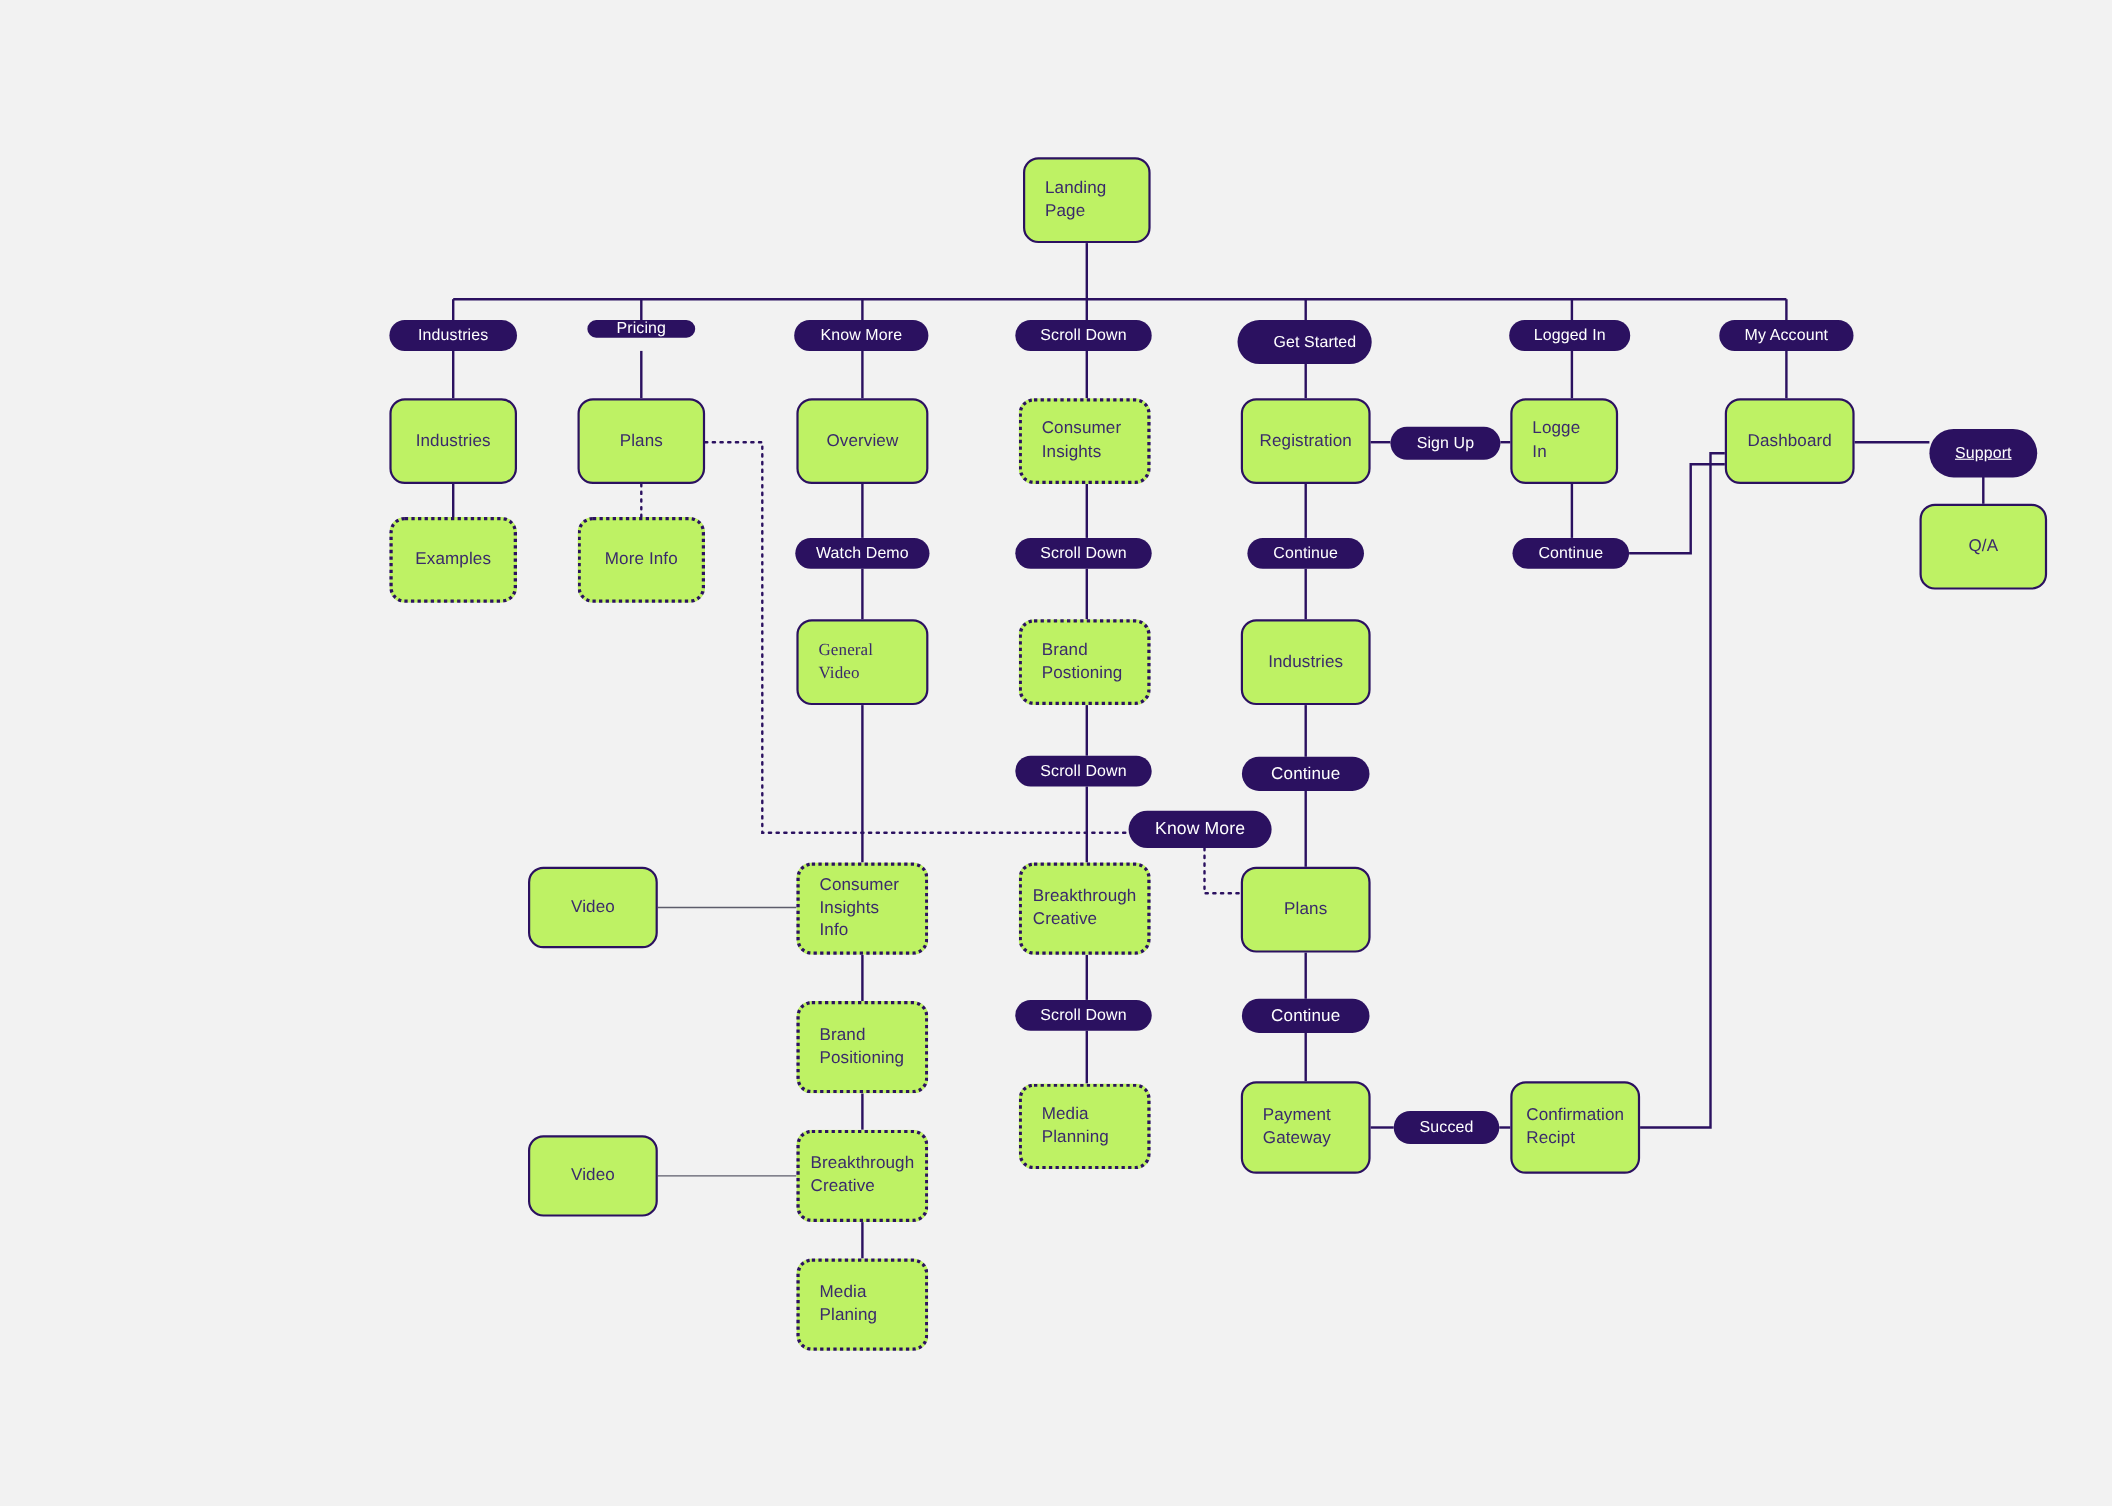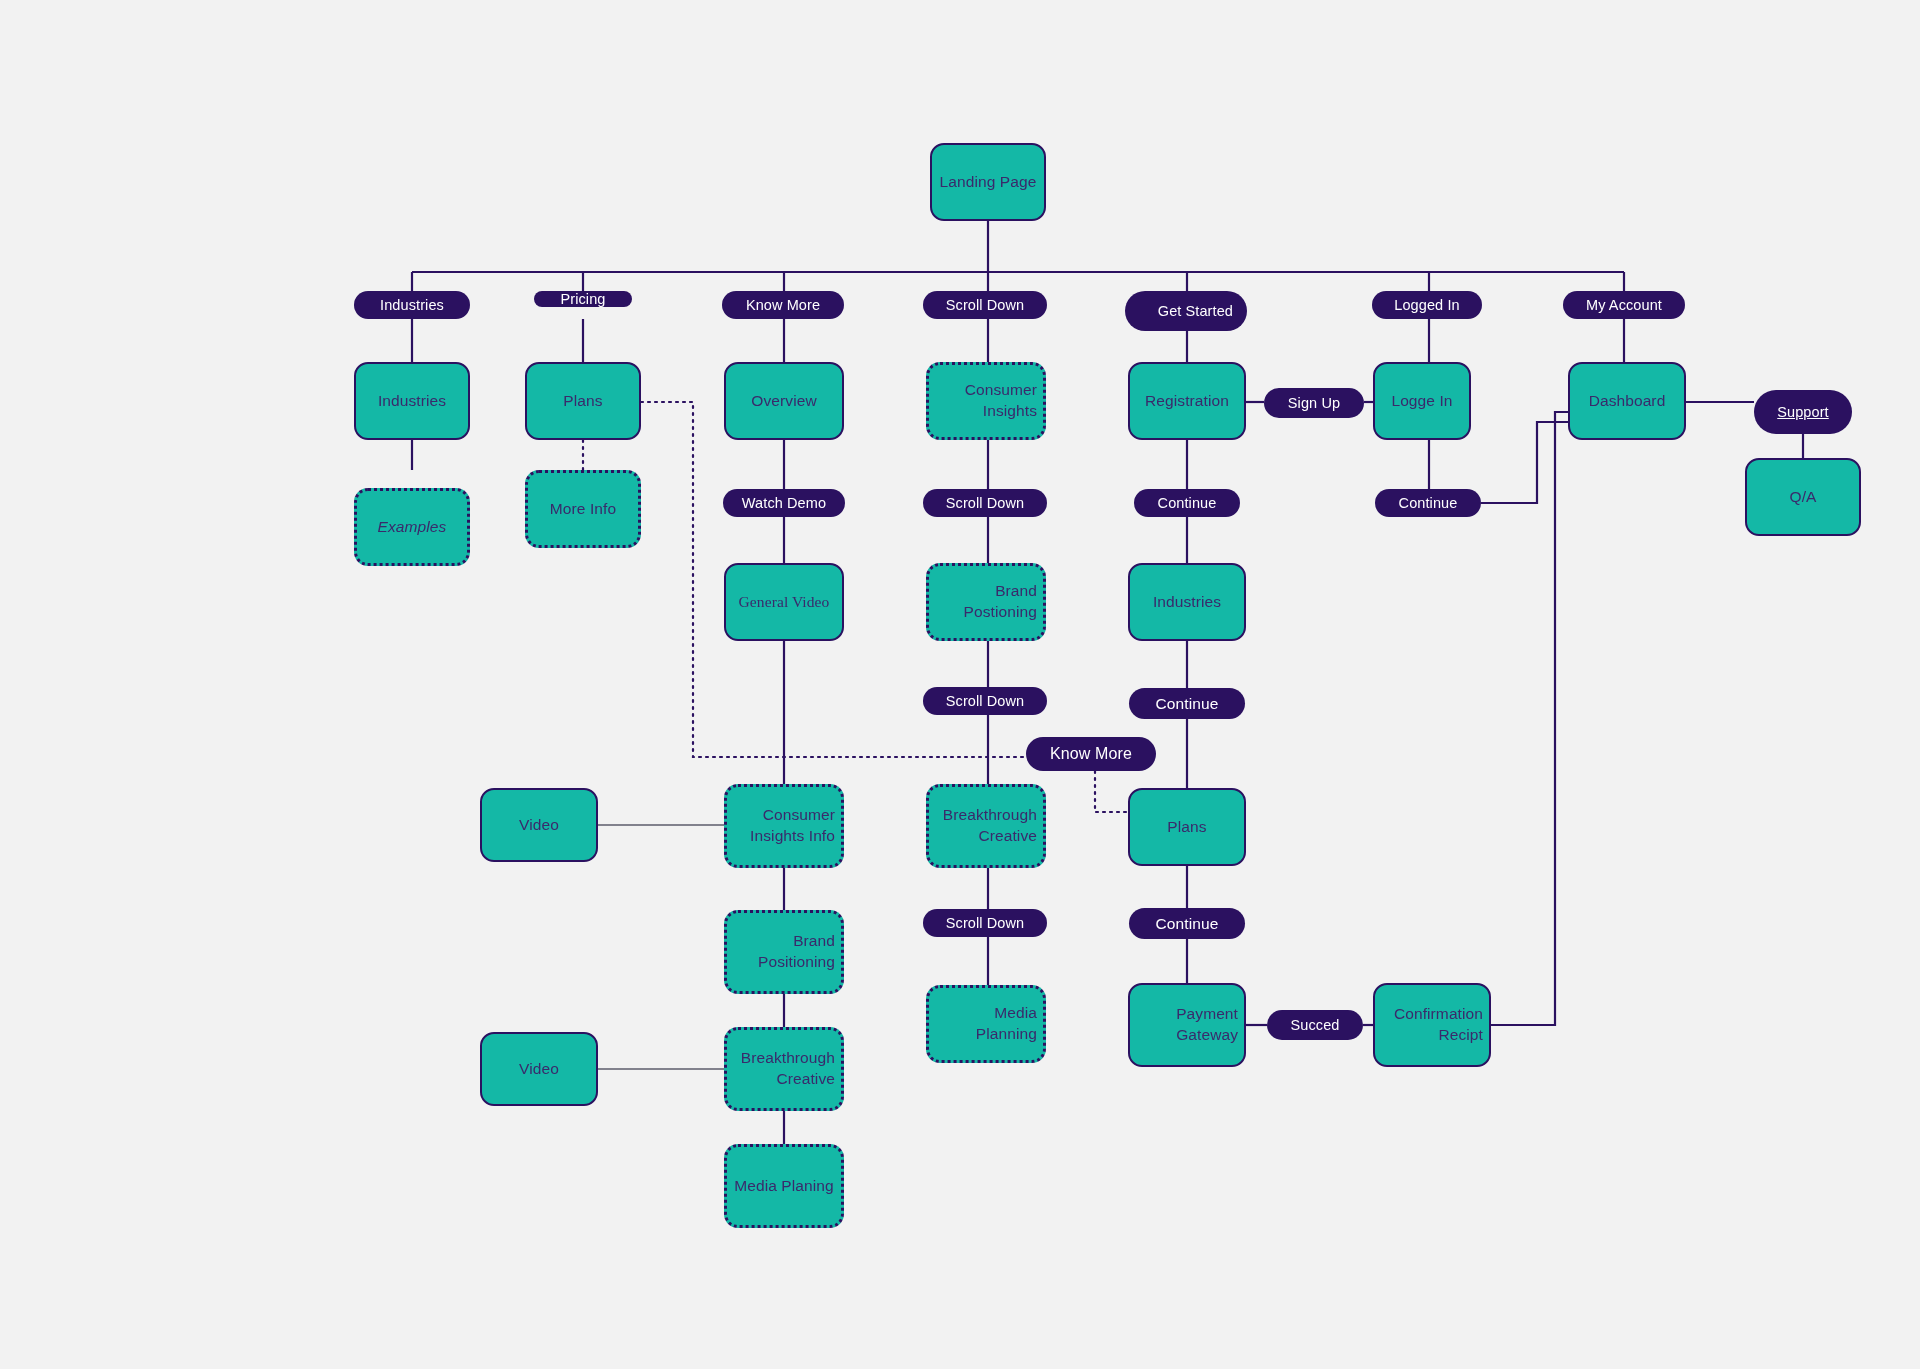--- a/index.html
+++ b/index.html
@@ -23,32 +23,32 @@
   #edges {
     position: absolute;
     left: 0; top: 0;
     width: 1920px;
     height: 1369px;
     pointer-events: none;
   }
   .node {
     position: absolute;
     box-sizing: border-box;
-    background: #14b8a6;
+    background: #bef264;
     border: 2.5px solid #2b1160;
     border-radius: 14px;
     display: flex;
     align-items: center;
     justify-content: center;
-    text-align: right;
+    text-align: left;
     color: #3a2a6b;
     font-size: 15.5px;
     line-height: 1.35;
     letter-spacing: .1px;
-    padding: 4px 6px;
+    padding: 4px 18px;
     z-index: 3;
   }
   .node.dotted {
     border-style: dotted;
     border-width: 3px;
   }
   .pill {
     position: absolute;
     box-sizing: border-box;
     background: #2b1160;
@@ -143,21 +143,21 @@
     </g>
   </svg>
 
   <div class="node" style="left:930px;top:143px;width:116px;height:78px;">
     <span>Landing Page</span>
   </div>
 
   <div class="node" style="left:354px;top:362px;width:116px;height:78px;">
     <span>Industries</span>
   </div>
-  <div class="node dotted" style="left:354px;top:488px;width:116px;height:78px;font-style:italic;">
+  <div class="node dotted" style="left:354px;top:470px;width:116px;height:78px;">
     <span>Examples</span>
   </div>
 
   <div class="node" style="left:525px;top:362px;width:116px;height:78px;">
     <span>Plans</span>
   </div>
   <div class="node dotted" style="left:525px;top:470px;width:116px;height:78px;">
     <span>More Info</span>
   </div>
 

